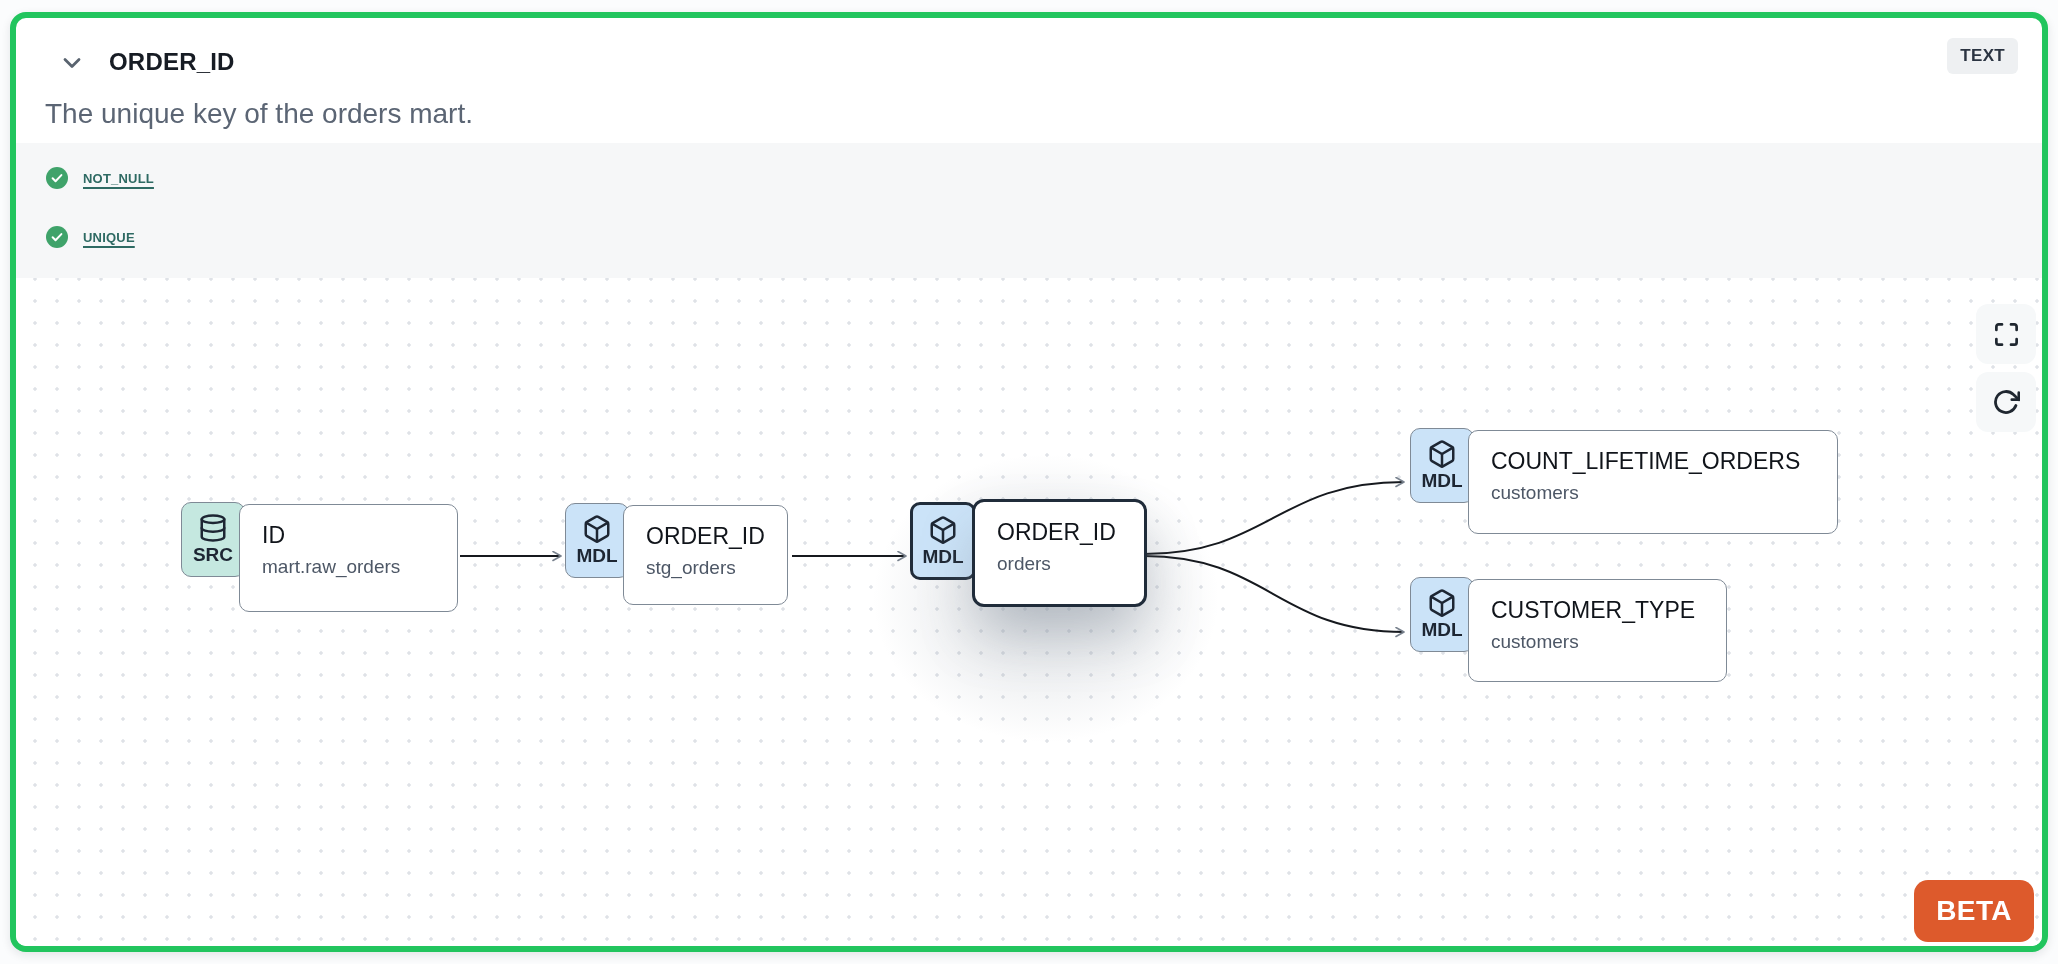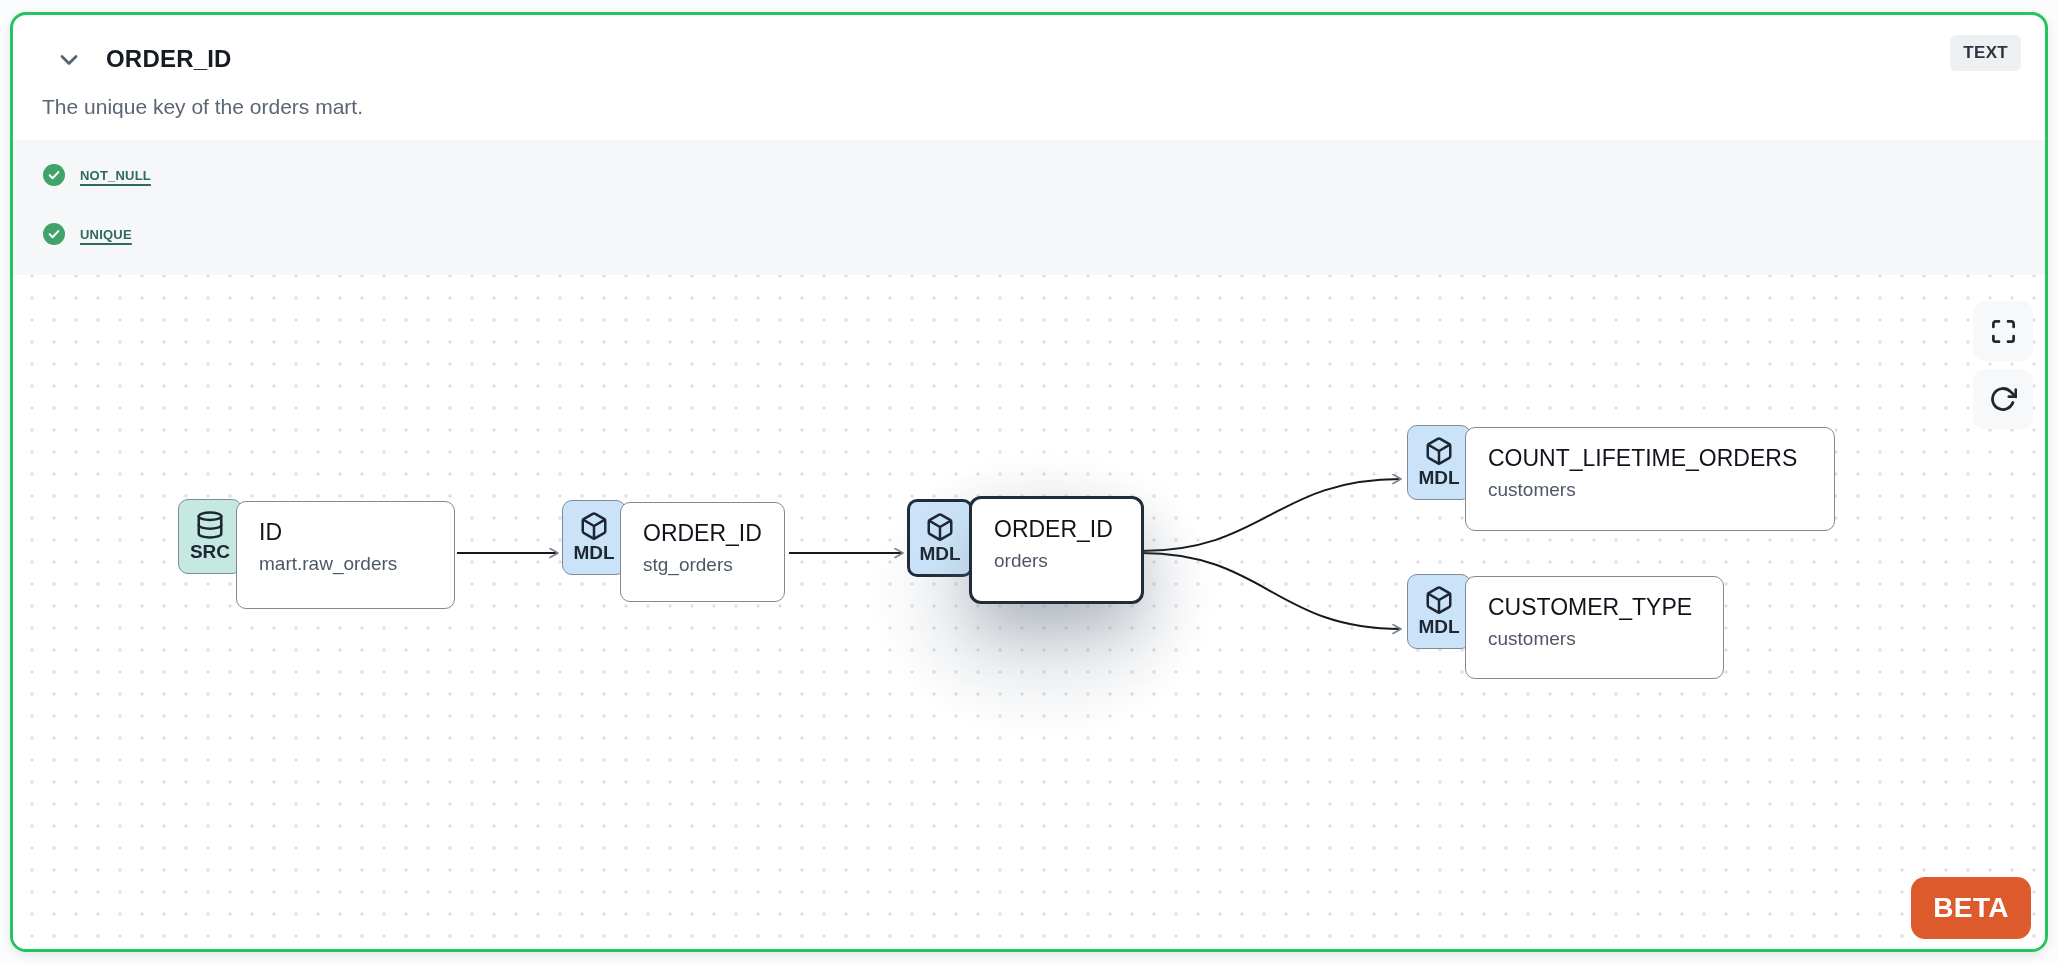--- a/index.html
+++ b/index.html
@@ -1,31 +1,31 @@
 <!DOCTYPE html>
 <html style="--src-badge-bg: #c5e8e0; --mdl-badge-bg: #cbe3f8; --node-border: #7f8a96; --selected-border: #202c3a; --edge: #16191e; --arrowhead: #79828e; --test-pass: #3fa36a; --link: #2e6a63; --beta-bg: #dd5a2c; --type-badge-bg: #eef0f2;"><head>
 <meta charset="utf-8">
 <style>
   * { margin:0; padding:0; box-sizing:border-box; }
   html,body { width:2058px; height:964px; background:#fbfcfd; overflow:hidden;
               font-family:"Liberation Sans", sans-serif; }
 
   .card { position:absolute; left:10px; top:12px; width:2038px; height:940px;
-          background:#ffffff; border:3px solid #22c55e; border-radius:16px;
+          background:#ffffff; border:6px solid #22c55e; border-radius:16px;
           box-shadow:0 3px 10px rgba(20,28,40,.10); overflow:hidden; }
 
   
   .chevron-btn { position:absolute; left:42px; top:31px; width:28px; height:28px;
                  background:none; border:none; cursor:pointer; color:#59636f; }
   .page-title { position:absolute; left:93px; top:30px; font-size:24px; font-weight:700;
                 color:#171c24; letter-spacing:.2px; }
   .type-badge { position:absolute; right:24px; top:20px; background:var(--type-badge-bg,#eef0f2);
                 color:#2b3442; font-size:17px; font-weight:600; padding:8px 13px;
                 border-radius:6px; letter-spacing:.3px; }
-  .description { position:absolute; left:29px; top:80px; font-size:21px; color:#5b6574; }
+  .description { position:absolute; left:29px; top:80px; font-size:28px; color:#5b6574; }
 
   
   .tests { position:absolute; left:0; top:125px; width:100%; height:135px;
            background:#f6f7f8; padding:13px 0 0 30px; }
   .test-row { display:flex; align-items:center; height:44px; margin-bottom:15px; }
   .check-circle { width:22px; height:22px; border-radius:50%; background:var(--test-pass,#3fa36a);
                   display:flex; align-items:center; justify-content:center; margin-right:15px;
                   flex:0 0 auto; }
   .test-link { font-size:13px; font-weight:600; color:var(--link,#2e6a63);
                text-decoration:underline; text-underline-offset:4px;

